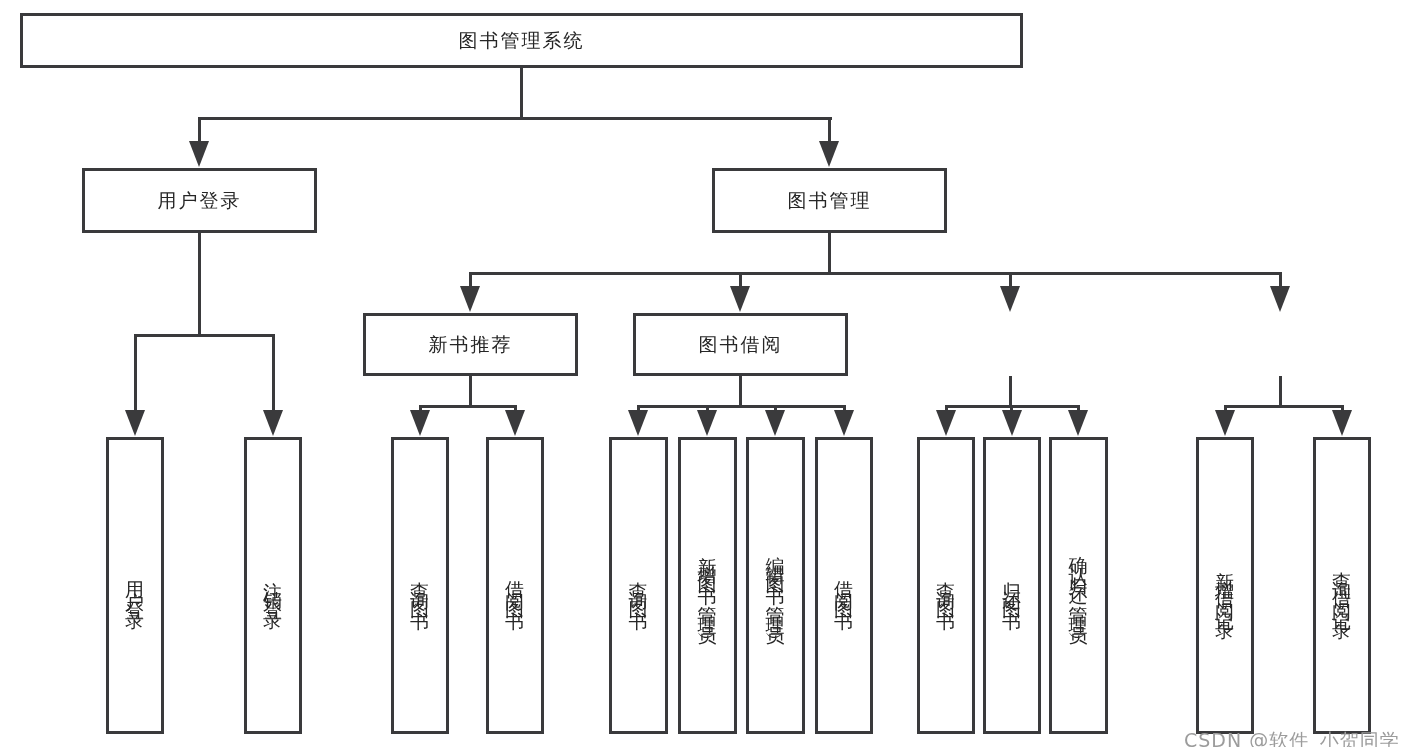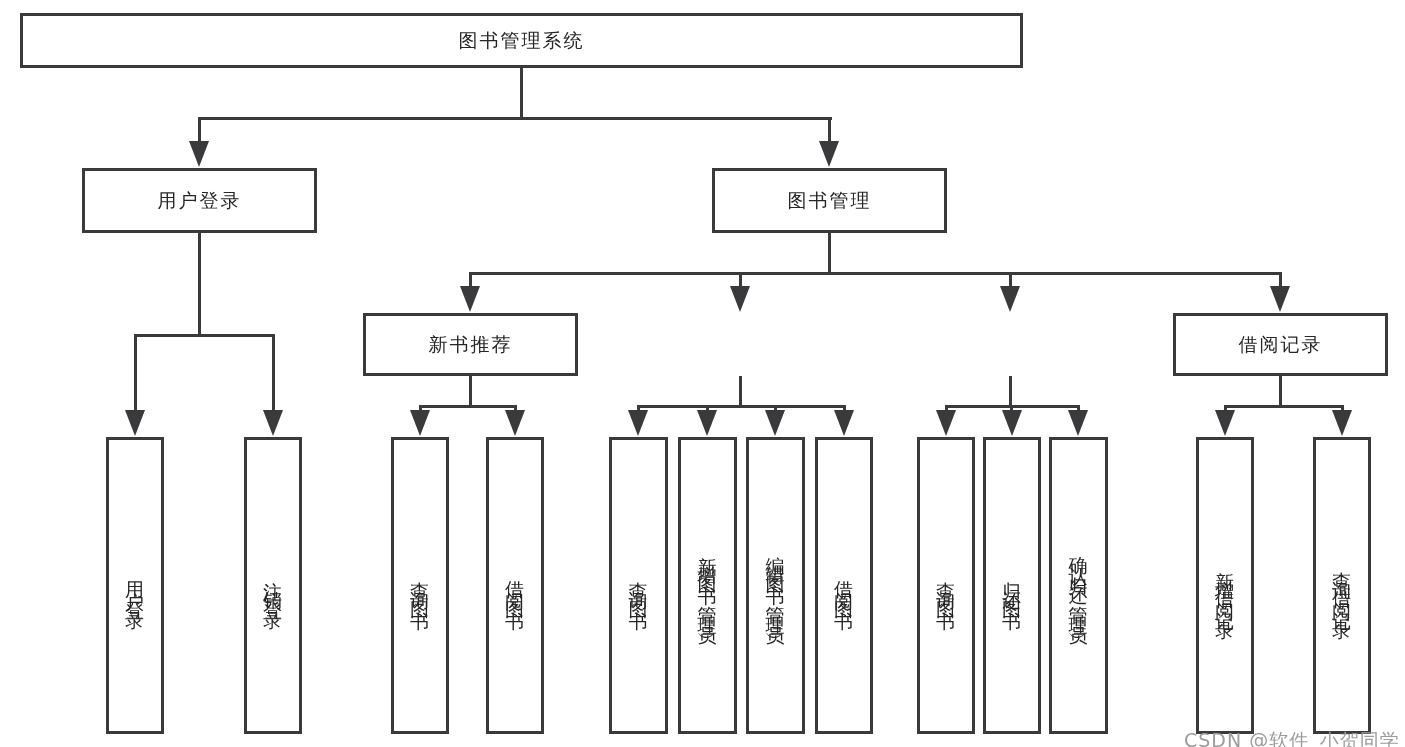--- a/index.html
+++ b/index.html
@@ -62,23 +62,23 @@
 <div class="canvas">
 
   <div class="box h" style="left:20px; top:13px; width:1003px; height:55px;">图书管理系统</div>
 
   <div class="box h" style="left:82px; top:168px; width:235px; height:65px;">用户登录</div>
 
   <div class="box h" style="left:363px; top:313px; width:215px; height:63px;">新书推荐</div>
 
   <div class="box h" style="left:712px; top:168px; width:235px; height:65px;">图书管理</div>
 
+  <div class="box h" style="left:633px; top:313px; width:215px; height:63px;">图书借阅</div>
 
 
-  <div class="box h" style="left:1173px; top:313px; width:215px; height:63px;">借阅记录</div>
 
   <div class="box v" style="left:106px; top:437px; width:58px; height:297px;">
     <span>用户登录</span>
   </div>
   <div class="box v" style="left:244px; top:437px; width:58px; height:297px;">
     <span>注销登录</span>
   </div>
 
   <div class="box v" style="left:391px; top:437px; width:58px; height:297px;">
     <span>查询图书</span>

